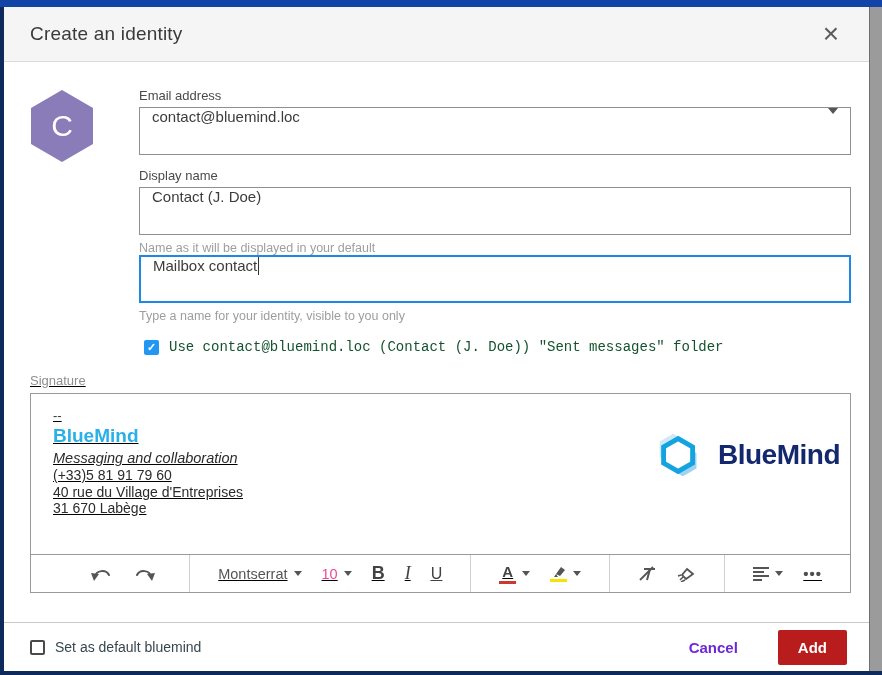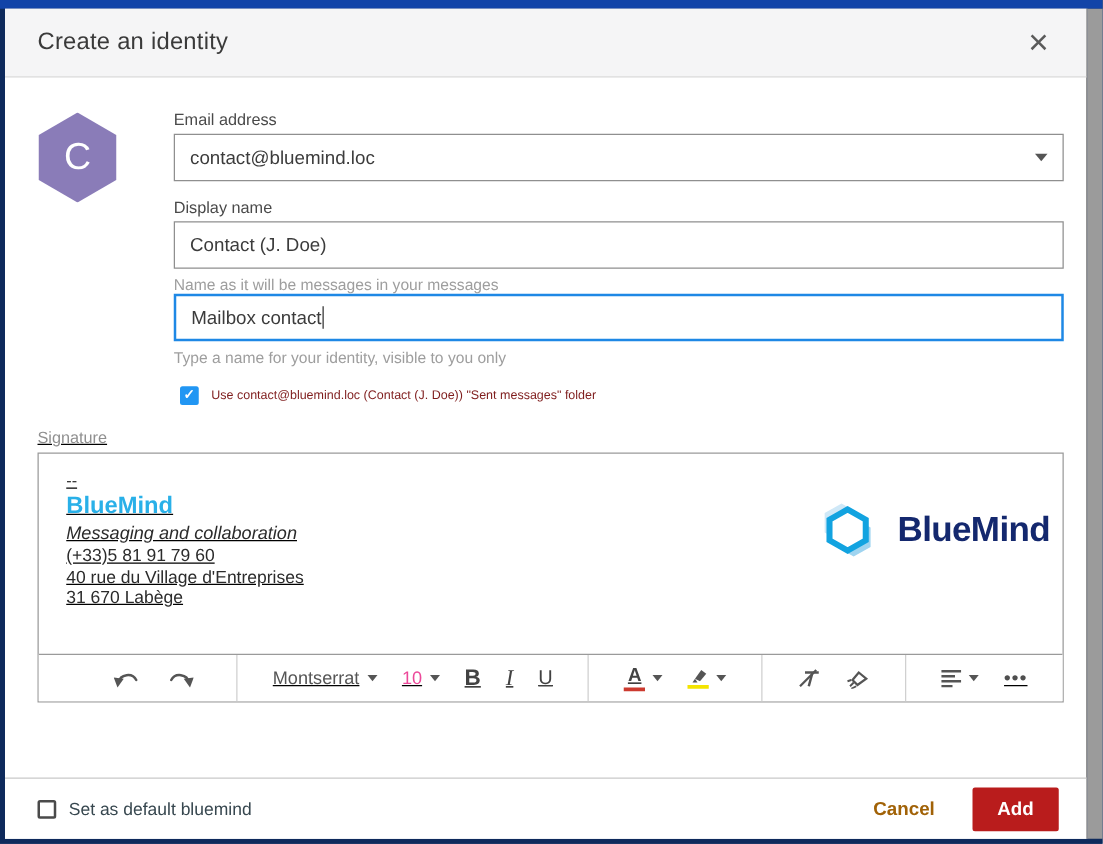--- a/index.html
+++ b/index.html
@@ -16,36 +16,36 @@
     padding:0 4px;font-weight:400;}
   
   .content{display:flex;padding:26px 18px 0 26px;box-sizing:border-box;}
   .avatar-col{width:109px;flex:0 0 109px;}
   .hex-wrap{position:relative;width:64px;height:72px;margin-top:2px;}
   .hex-letter{position:absolute;left:0;top:0;width:64px;height:72px;display:flex;
     align-items:center;justify-content:center;color:#fff;font-size:30px;font-weight:400;}
   .form-col{flex:1;min-width:0;}
   .f-label{font-size:13px;color:#4a4a4a;margin:0 0 4px 0;}
   .f-label.mt{margin-top:13px;}
-  .field{height:38px;border:1px solid #8f8f8f;display:flex;align-items:center;
+  .field{height:48px;border:1px solid #8f8f8f;display:flex;
     padding:0 12px;font-size:15px;color:#3c3c3c;box-sizing:border-box;background:#fff;}
   .field.focused{border:2px solid #1e88e5;}
   .helper{font-size:12.5px;color:#9e9e9e;margin-top:6px;}
   .caret{width:0;height:0;border-left:5px solid transparent;border-right:5px solid transparent;
     border-top:6px solid #555;display:inline-block;}
   .caret.sm{border-left-width:4px;border-right-width:4px;border-top-width:5px;}
   .field .caret{margin-left:auto;}
   .text-cursor{display:inline-block;width:1px;height:18px;background:#333;margin-left:1px;
     vertical-align:middle;}
   .chk-row{display:flex;align-items:center;margin-top:16px;margin-left:5px;}
   .checkbox{width:15px;height:15px;border-radius:2px;flex:0 0 15px;box-sizing:border-box;
     display:flex;align-items:center;justify-content:center;cursor:pointer;}
   .checkbox.checked{background:#2196f3;color:#fff;font-size:11px;font-weight:700;line-height:1;}
   .checkbox.empty{background:#fff;border:2px solid #4a4a4a;}
-  .chk-label{font-size:10px;color:#7f1d1d;margin-left:10px;}
+  .chk-label{font-size:14px;color:#14532d;margin-left:10px;font-family:Liberation Mono, monospace;}
   
   .sig-section{margin:18px 18px 0 26px;text-decoration:underline;}
   .sig-label{font-size:13px;color:#8f8f8f;margin-bottom:5px;}
   .editor{border:1px solid #9a9a9a;background:#fff;}
   .sig-area{height:160px;padding:14px 22px;position:relative;box-sizing:border-box;
     font-size:14px;color:#2b2b2b;}
   .sig-dashes{font-size:13px;color:#333;margin-bottom:2px;}
   .sig-brand{color:#29b0e8;font-size:19px;font-weight:800;margin:2px 0 3px 0;}
   .sig-tagline{font-style:italic;font-size:14.5px;margin-bottom:1px;}
   .sig-line{font-size:14px;line-height:16.5px;}
@@ -67,22 +67,22 @@
   .stacked{display:flex;flex-direction:column;align-items:center;line-height:1;}
   .stacked .letterA{font-size:15px;font-weight:700;color:#444;}
   .bar-red{width:17px;height:3px;background:#cc3a2f;margin-top:2px;}
   .bar-yellow{width:17px;height:3px;background:#f4e400;margin-top:1px;}
   .tb-more{font-size:15px;color:#4f4f4f;letter-spacing:1px;font-weight:700;}
   
   .dlg-footer{position:absolute;left:0;right:0;bottom:0;height:49px;background:#fff;
     border-top:1px solid #c9c9c9;display:flex;align-items:center;
     padding:0 22px 0 26px;box-sizing:border-box;}
   .footer-chk-label{font-size:14px;color:#37474f;margin-left:10px;}
-  .cancel-btn{margin-left:auto;font-size:15px;font-weight:700;color:#a16207;cursor:pointer;
-    margin-right:30px;}
+  .cancel-btn{margin-left:auto;font-size:15px;font-weight:700;color:#6d28d9;cursor:pointer;
+    margin-right:40px;}
   .add-btn{background:#b91c1c;color:#fff;font-size:15px;font-weight:700;border:none;
     padding:9px 20px;border-radius:2px;cursor:pointer;}
 </style>
 </head>
 <body>
 
 <div class="bg-top"></div>
 <div class="bg-right"></div>
 
 <div class="dialog">
@@ -106,21 +106,21 @@
       <div class="f-label">Email address</div>
       <div class="field">
         <span>contact@bluemind.loc</span>
         <span class="caret"></span>
       </div>
 
       <div class="f-label mt">Display name</div>
       <div class="field">
         <span>Contact (J. Doe)</span>
       </div>
-      <div class="helper">Name as it will be messages in your messages</div>
+      <div class="helper">Name as it will be displayed in your default</div>
 
       <div class="field focused">
         <span>Mailbox contact</span>
         <span class="text-cursor"></span>
       </div>
       <div class="helper">Type a name for your identity, visible to you only</div>
 
       <div class="chk-row">
         <span class="checkbox checked">
           <span>✓</span>

